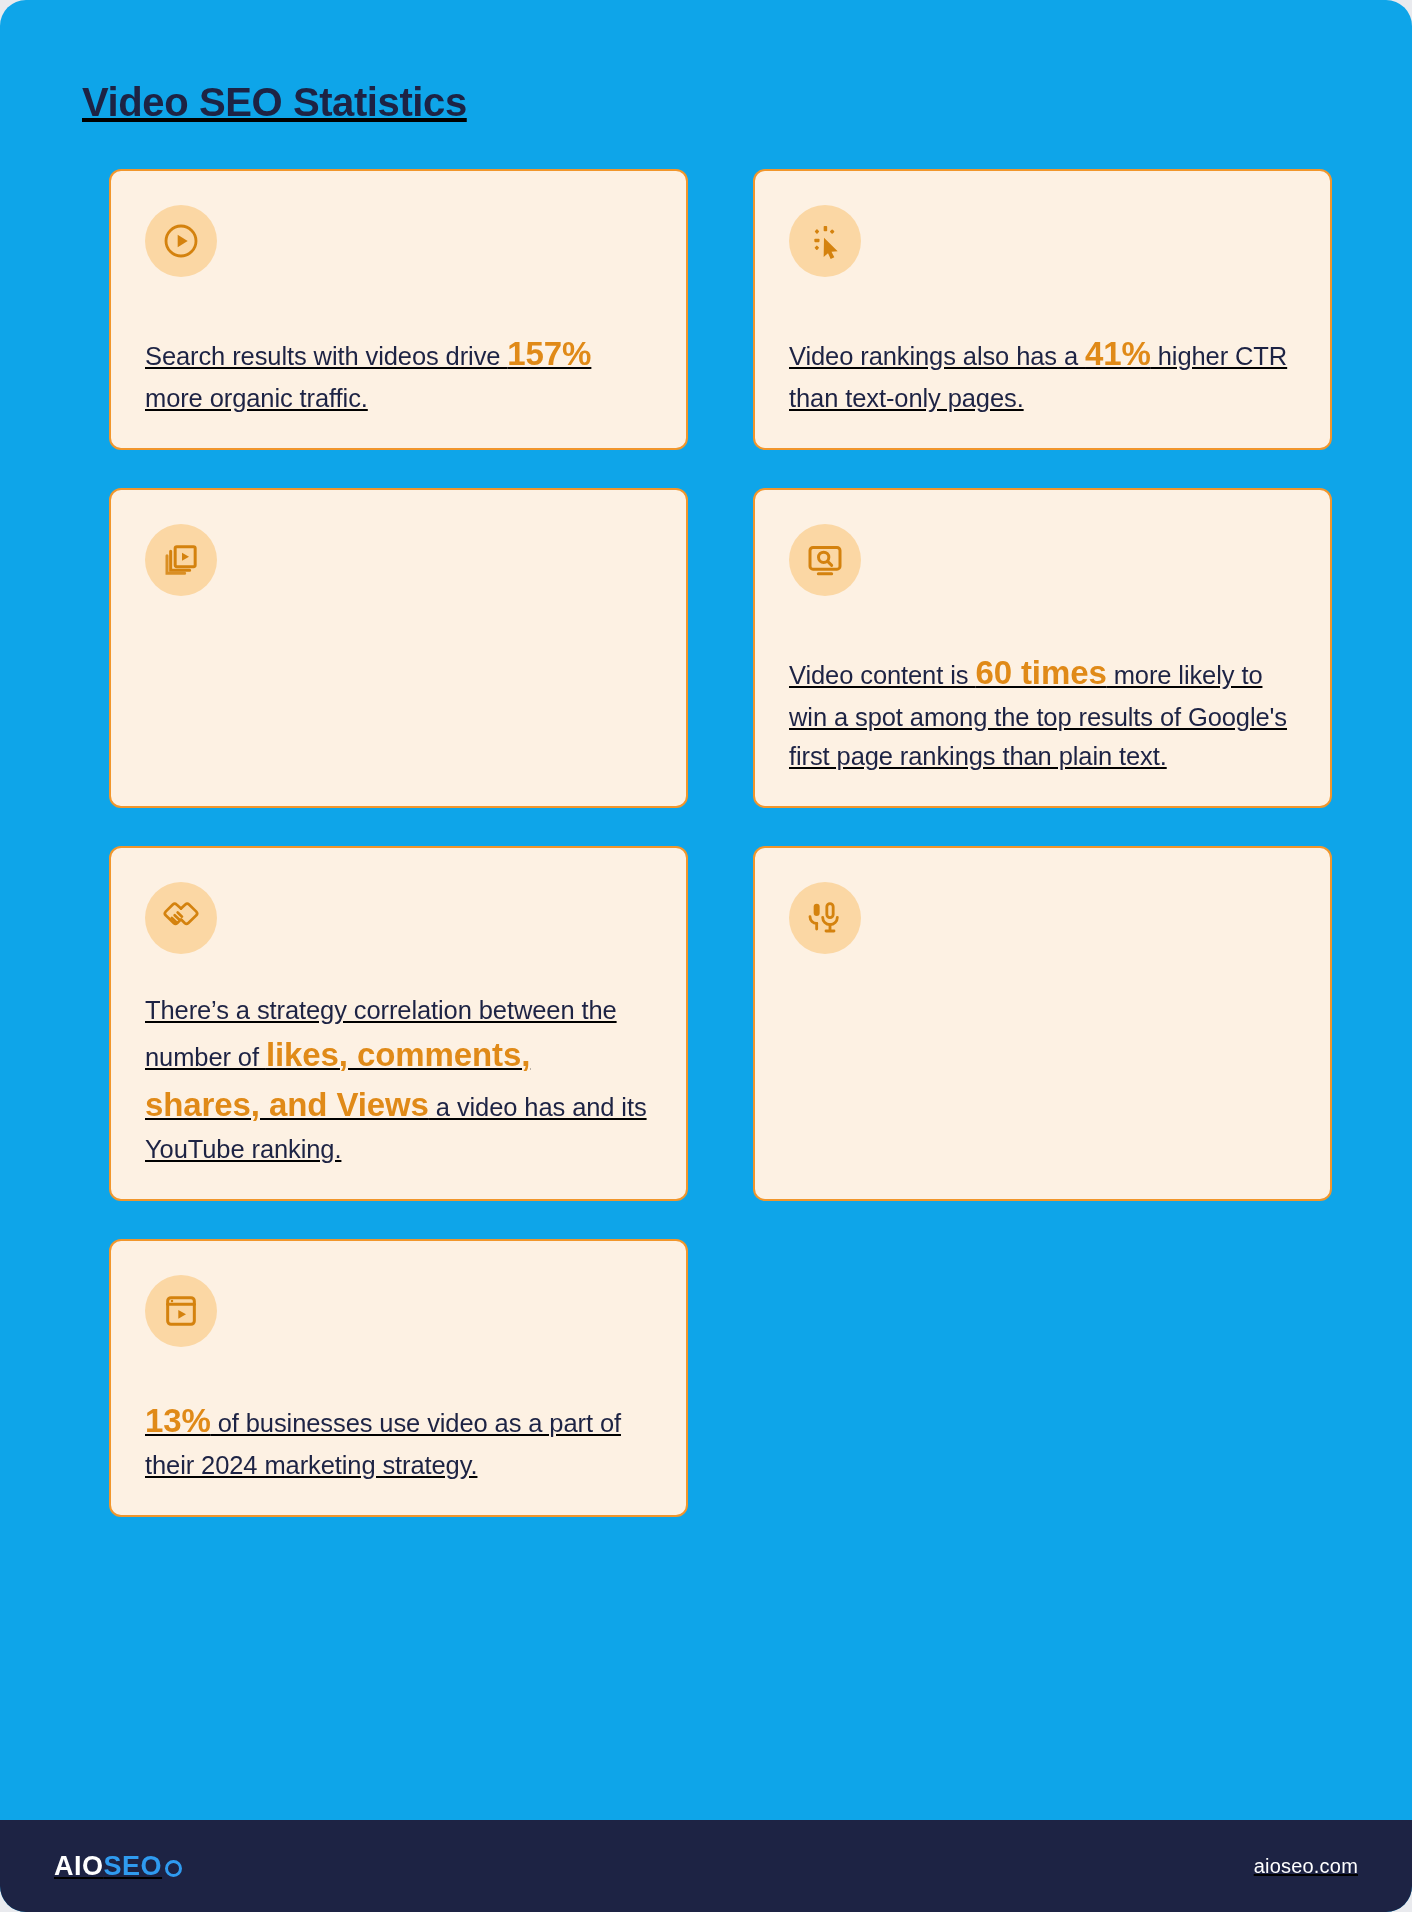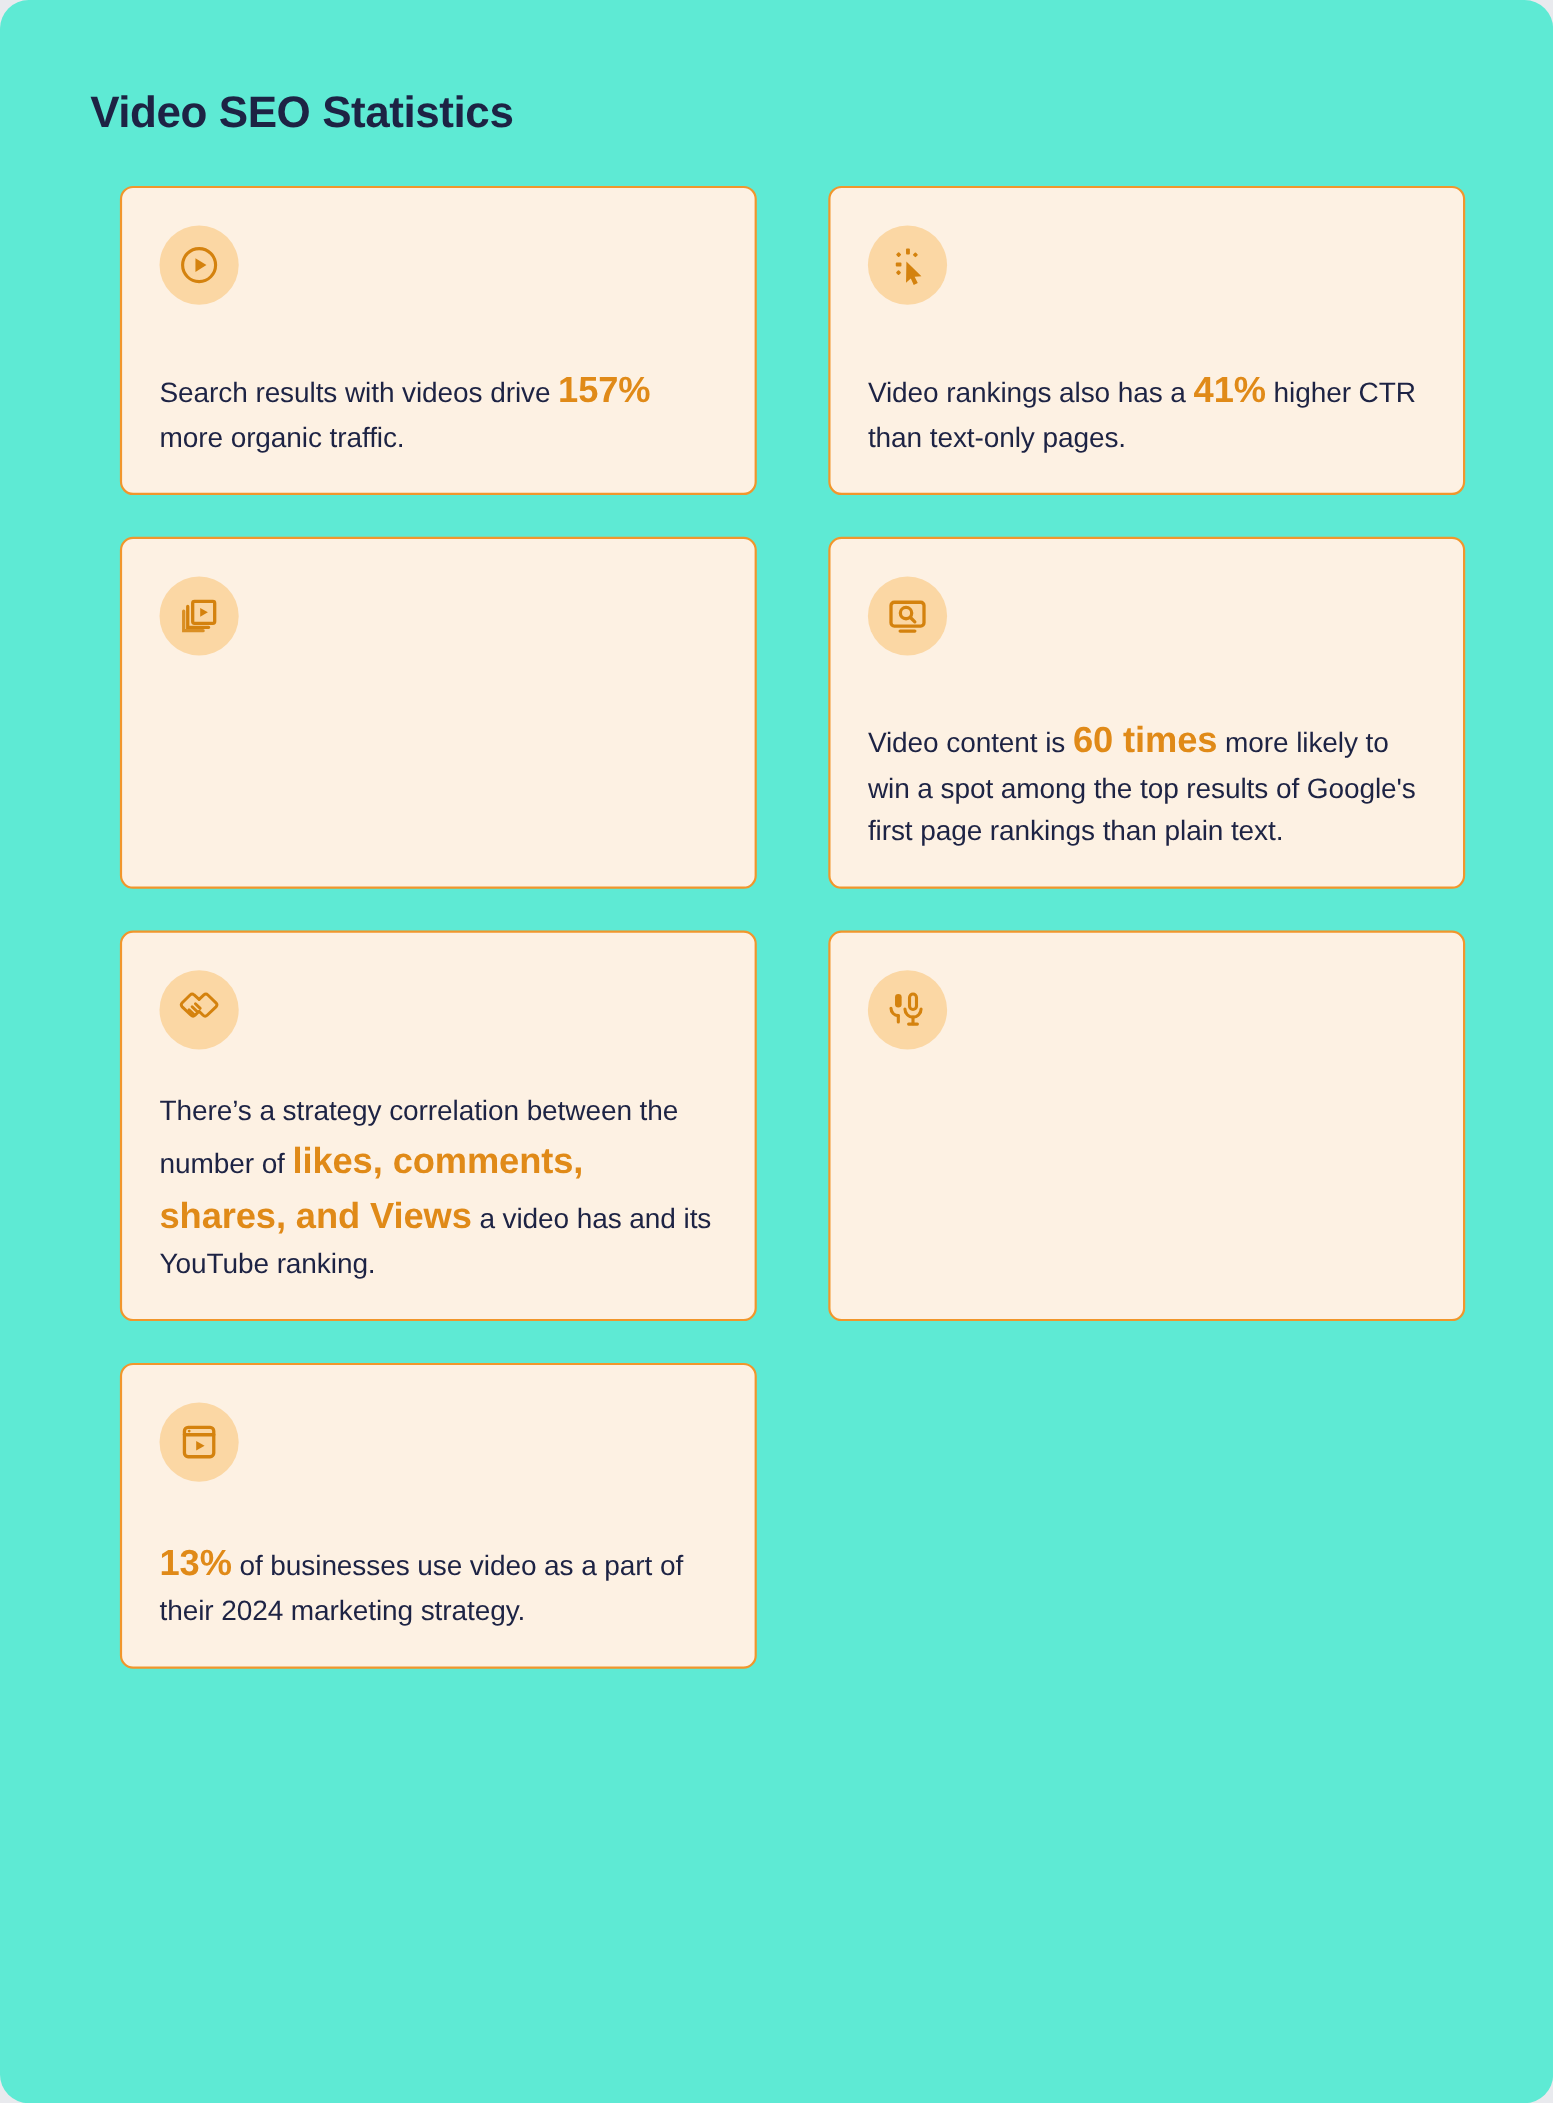--- a/index.html
+++ b/index.html
@@ -6,25 +6,26 @@
   html, body {
     width: 1412px;
     height: 1912px;
     background: #e9eaee;
     font-family: "Liberation Sans", sans-serif;
   }
   .page {
     position: relative;
     width: 1412px;
     height: 1912px;
-    background: #5eead4;
+    background: #0ea5e9;
     border-radius: 26px;
     overflow: hidden;
     display: flex;
     flex-direction: column;
+    text-decoration: underline;
   }
   .content {
     flex: 1 1 auto;
     padding: 62px 80px 0 80px;
   }
   .page-title {
     font-size: 40px;
     font-weight: bold;
     color: #1d2344;
     letter-spacing: -0.4px;
@@ -217,14 +218,22 @@
         </div>
         <div class="card-text">
           <span class="hi-xl">13%</span><span> of businesses use video as a part of their 2024 marketing strategy.</span>
         </div>
       </div>
 
 
     </div>
   </div>
 
+  <div class="footer">
+    <div class="logo">
+      <span>AIO</span>
+        <span class="seo">SEO</span>
+        <span class="mark"></span>
+    </div>
+    <div class="footer-url">aioseo.com</div>
+  </div>
 
 </div>
 
 </body></html>

